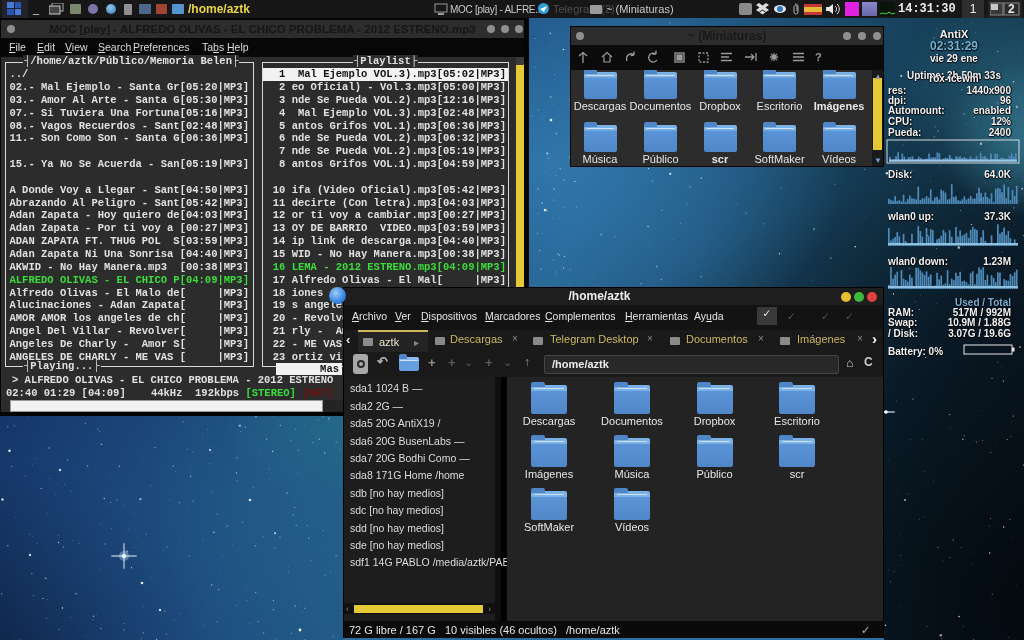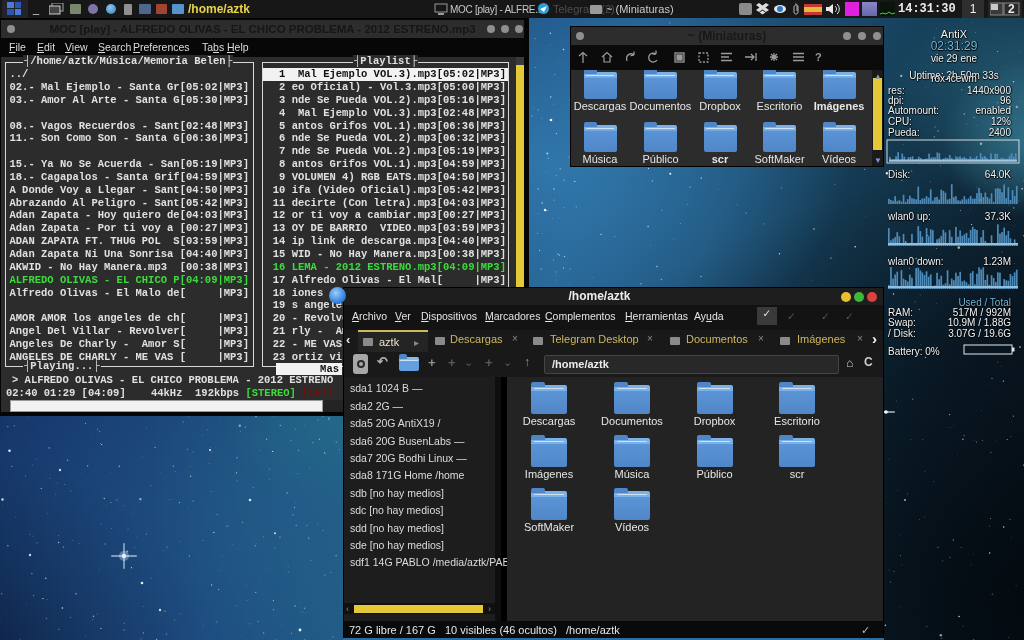--- a/index.html
+++ b/index.html
@@ -69,21 +69,21 @@
   color:#e6e6e6; font-size:11px; }
 
 .fold { position:absolute; border-radius:2px;
   background:linear-gradient(#7ab2e8 0%, #7ab2e8 20%, #5b94d6 21%, #4f86c8 100%); }
 .fold::before { content:""; position:absolute; left:0; top:-3px; width:40%; height:5px;
   background:#4f86c8; border-radius:2px 2px 0 0; }
 .fold::after { content:""; position:absolute; left:7%; top:2.5px; width:86%; height:1.5px;
   background:#cfe2f4; border-radius:1px; }
 
 #conky { position:absolute; left:884px; top:24px; width:140px; height:340px; z-index:5;
-  font-size:10px; font-weight:400; color:#f2f2f2; text-shadow:0 1px 1px #000, 1px 0 1px #000; }
+  font-size:10px; font-weight:700; color:#f2f2f2; text-shadow:0 1px 1px #000, 1px 0 1px #000; }
 #conky .c { position:absolute; width:100%; text-align:center; }
 #conky .l { position:absolute; left:4px; }
 #conky .r { position:absolute; right:13px; text-align:right; }
 .cyan { color:#74b2d4; }
 </style></head>
 <body>
 <div id="scene">
 <svg class="abs" width="1024" height="640" style="left:0;top:0">
       <circle cx="654.8" cy="33.6" r="0.44" fill="#fff" opacity="0.36"></circle>
 <circle cx="754.1" cy="438.9" r="0.75" fill="#fff" opacity="0.26"></circle>
@@ -1343,51 +1343,51 @@
   <span style="left:36px"><u>E</u>dit</span>
   <span style="left:64px"><u>V</u>iew</span>
   <span style="left:97px"><u>S</u>earch</span>
   <span style="left:132px"><u>P</u>references</span>
   <span style="left:201px">Ta<u>b</u>s</span>
   <span style="left:226px"><u>H</u>elp</span>
 </div>
 <div id="term">
   <div class="pane" style="left:4px;top:4.5px;width:249px;height:305px"></div>
   <div class="pane" style="left:260.5px;top:4.5px;width:247px;height:305px"></div>
-  <div class="plabel" style="left:22px;top:-2px">┤/home/aztk/Música/Memoria Belen├</div>
+  <div class="plabel" style="left:22px;top:-2px">┤/home/aztk/Público/Memoria Belen├</div>
   <div class="plabel" style="left:352px;top:-2px">┤Playlist├</div>
 <div class="tr" style="left:8.5px;top:11.1px">../</div>
-<div class="tr" style="left:8.5px;top:23.9px">02.- Mal Ejemplo - Santa Gr[05:02|MP3]</div>
+<div class="tr" style="left:8.5px;top:23.9px">02.- Mal Ejemplo - Santa Gr[05:20|MP3]</div>
 <div class="tr" style="left:8.5px;top:36.8px">03.- Amor Al Arte - Santa G[05:30|MP3]</div>
+<div class="tr" style="left:8.5px;top:49.6px">07.- Si Tuviera Una Fortuna[05:16|MP3]</div>
 <div class="tr" style="left:8.5px;top:62.5px">08.- Vagos Recuerdos - Sant[02:48|MP3]</div>
 <div class="tr" style="left:8.5px;top:75.3px">11.- Son Como Son - Santa G[06:36|MP3]</div>
 <div class="tr" style="left:8.5px;top:101.0px">15.- Ya No Se Acuerda - San[05:19|MP3]</div>
-<div class="tr" style="left:8.5px;top:113.9px">18.- Cagapalos - Santa Grif[04:59|MP3]</div>
 <div class="tr" style="left:8.5px;top:126.7px">A Donde Voy a Llegar - Sant[04:50|MP3]</div>
 <div class="tr" style="left:8.5px;top:139.6px">Abrazando Al Peligro - Sant[05:42|MP3]</div>
 <div class="tr" style="left:8.5px;top:152.4px">Adan Zapata - Hoy quiero de[04:03|MP3]</div>
 <div class="tr" style="left:8.5px;top:165.3px">Adan Zapata - Por ti voy a [00:27|MP3]</div>
 <div class="tr" style="left:8.5px;top:178.1px">ADAN ZAPATA FT. THUG POL  S[03:59|MP3]</div>
 <div class="tr" style="left:8.5px;top:191.0px">Adan Zapata Ni Una Sonrisa [04:40|MP3]</div>
 <div class="tr" style="left:8.5px;top:203.9px">AKWID - No Hay Manera.mp3  [00:38|MP3]</div>
 <div class="tg" style="left:8.5px;top:216.7px">ALFREDO OLIVAS - EL CHICO P[04:09|MP3]</div>
 <div class="tr" style="left:8.5px;top:229.6px">Alfredo Olivas - El Malo de[     |MP3]</div>
+<div class="tr" style="left:8.5px;top:242.4px">Alucinaciones - Adan Zapata[     |MP3]</div>
 <div class="tr" style="left:8.5px;top:255.2px">AMOR AMOR los angeles de ch[     |MP3]</div>
 <div class="tr" style="left:8.5px;top:268.1px">Angel Del Villar - Revolver[     |MP3]</div>
 <div class="tr" style="left:8.5px;top:280.9px">Angeles De Charly -  Amor S[     |MP3]</div>
 <div class="tr" style="left:8.5px;top:293.8px">ANGELES DE CHARLY - ME VAS [     |MP3]</div>
 <div class="th" style="left:261.5px;top:10.6px;padding:0 2px 1px 4px">  1  Mal Ejemplo VOL.3).mp3[05:02|MP3]</div>
 <div class="tr" style="left:265.5px;top:23.9px">  2 eo Oficial) - Vol.3.mp3[05:00|MP3]</div>
-<div class="tr" style="left:265.5px;top:36.8px">  3 nde Se Pueda VOL.2).mp3[05:16|MP3]</div>
+<div class="tr" style="left:265.5px;top:36.8px">  3 nde Se Pueda VOL.2).mp3[12:16|MP3]</div>
 <div class="tr" style="left:265.5px;top:49.6px">  4  Mal Ejemplo VOL.3).mp3[02:48|MP3]</div>
 <div class="tr" style="left:265.5px;top:62.5px">  5 antos Grifos VOL.1).mp3[06:36|MP3]</div>
 <div class="tr" style="left:265.5px;top:75.3px">  6 nde Se Pueda VOL.2).mp3[06:32|MP3]</div>
 <div class="tr" style="left:265.5px;top:88.2px">  7 nde Se Pueda VOL.2).mp3[05:19|MP3]</div>
 <div class="tr" style="left:265.5px;top:101.0px">  8 antos Grifos VOL.1).mp3[04:59|MP3]</div>
-<div class="tr" style="left:265.5px;top:113.9px">  9 VOLUMEN 4) RGB EATS.mp3[04:50|MP3]</div>
 <div class="tr" style="left:265.5px;top:126.7px"> 10 ifa (Video Oficial).mp3[05:42|MP3]</div>
 <div class="tr" style="left:265.5px;top:139.6px"> 11 decirte (Con letra).mp3[04:03|MP3]</div>
 <div class="tr" style="left:265.5px;top:152.4px"> 12 or ti voy a cambiar.mp3[00:27|MP3]</div>
 <div class="tr" style="left:265.5px;top:165.3px"> 13 OY DE BARRIO  VIDEO.mp3[03:59|MP3]</div>
 <div class="tr" style="left:265.5px;top:178.1px"> 14 ip link de descarga.mp3[04:40|MP3]</div>
 <div class="tr" style="left:265.5px;top:191.0px"> 15 WID - No Hay Manera.mp3[00:38|MP3]</div>
 <div class="tg" style="left:265.5px;top:203.9px"> 16 LEMA - 2012 ESTRENO.mp3[04:09|MP3]</div>
 <div class="tr" style="left:265.5px;top:216.7px"> 17 Alfredo Olivas - El Mal[     |MP3]</div>
 <div class="tr" style="left:265.5px;top:229.6px"> 18 iones - Adan</div>
 <div class="tr" style="left:265.5px;top:242.4px"> 19 s angeles de</div>
@@ -1531,21 +1531,21 @@
   <span style="position:absolute;left:180px;top:3px;color:#9a9a9a;font-size:12px;font-weight:700">↑</span>
   <div id="apath">/home/aztk</div>
   <span style="position:absolute;left:502px;top:4px;color:#ccc;font-size:12px">⌂</span>
   <span style="position:absolute;left:520px;top:3px;color:#ccc;font-size:12px;font-weight:700">C</span>
 </div>
 <div id="aside">
 <div class="srow" style="top:5.4px">sda1 1024 B —</div>
 <div class="srow" style="top:22.8px">sda2 2G —</div>
 <div class="srow" style="top:40.2px">sda5 20G AntiX19 /</div>
 <div class="srow" style="top:57.6px">sda6 20G BusenLabs —</div>
-<div class="srow" style="top:75.0px">sda7 20G Bodhi Linux —</div>
+<div class="srow" style="top:75.0px">sda7 20G Bodhi Como —</div>
 <div class="srow" style="top:92.4px">sda8 171G Home /home</div>
 <div class="srow" style="top:109.8px">sdb [no hay medios]</div>
 <div class="srow" style="top:127.2px">sdc [no hay medios]</div>
 <div class="srow" style="top:144.6px">sdd [no hay medios]</div>
 <div class="srow" style="top:162.0px">sde [no hay medios]</div>
 <div class="srow" style="top:179.4px">sdf1 14G PABLO /media/aztk/PABL</div>
   <div style="position:absolute;left:0px;top:226px;width:151px;height:11px;background:#111"></div>
   <div style="position:absolute;left:2px;top:227px;color:#888;font-size:9px">‹</div>
   <div style="position:absolute;left:10px;top:228px;width:129px;height:8px;background:#e5c835"></div>
   <div style="position:absolute;left:144px;top:227px;color:#888;font-size:9px">›</div>

